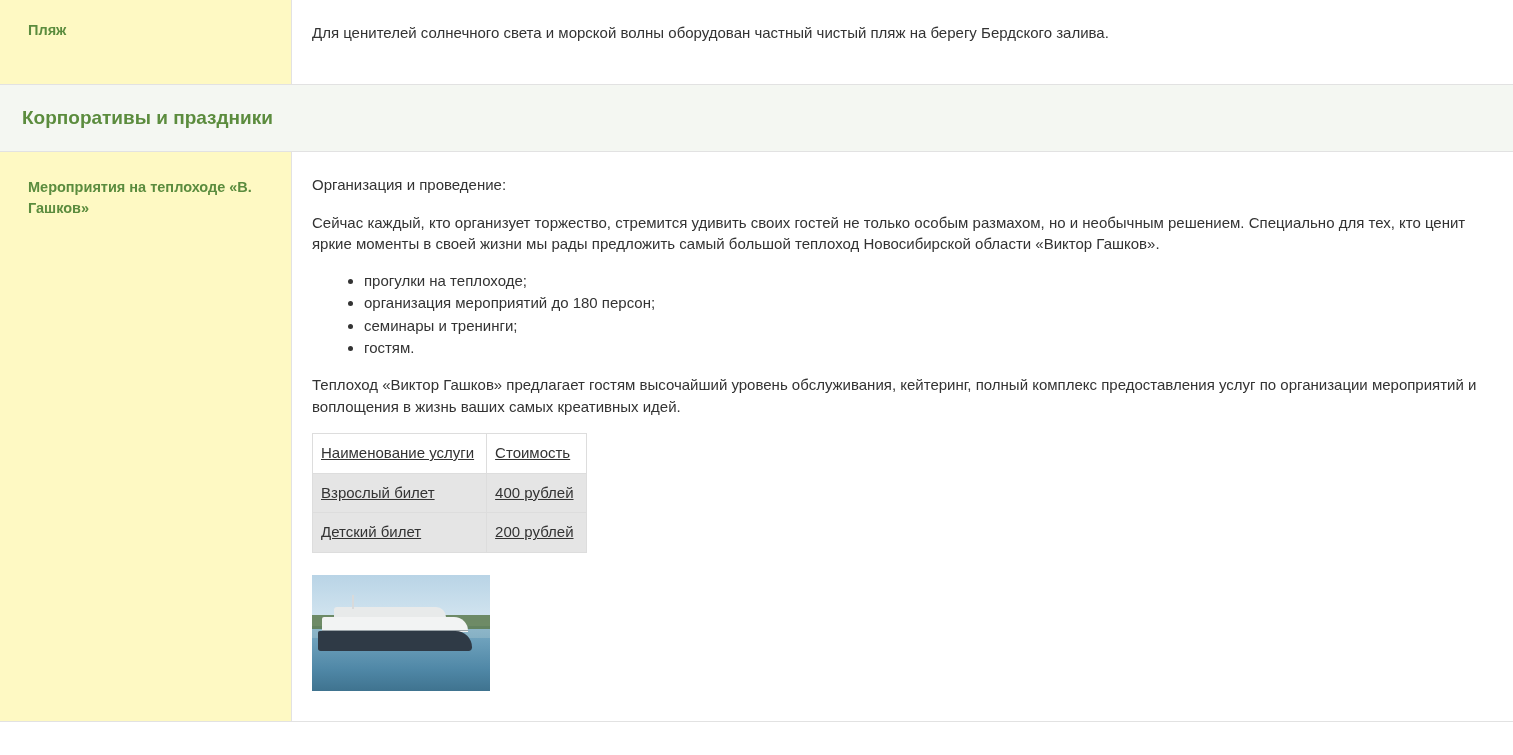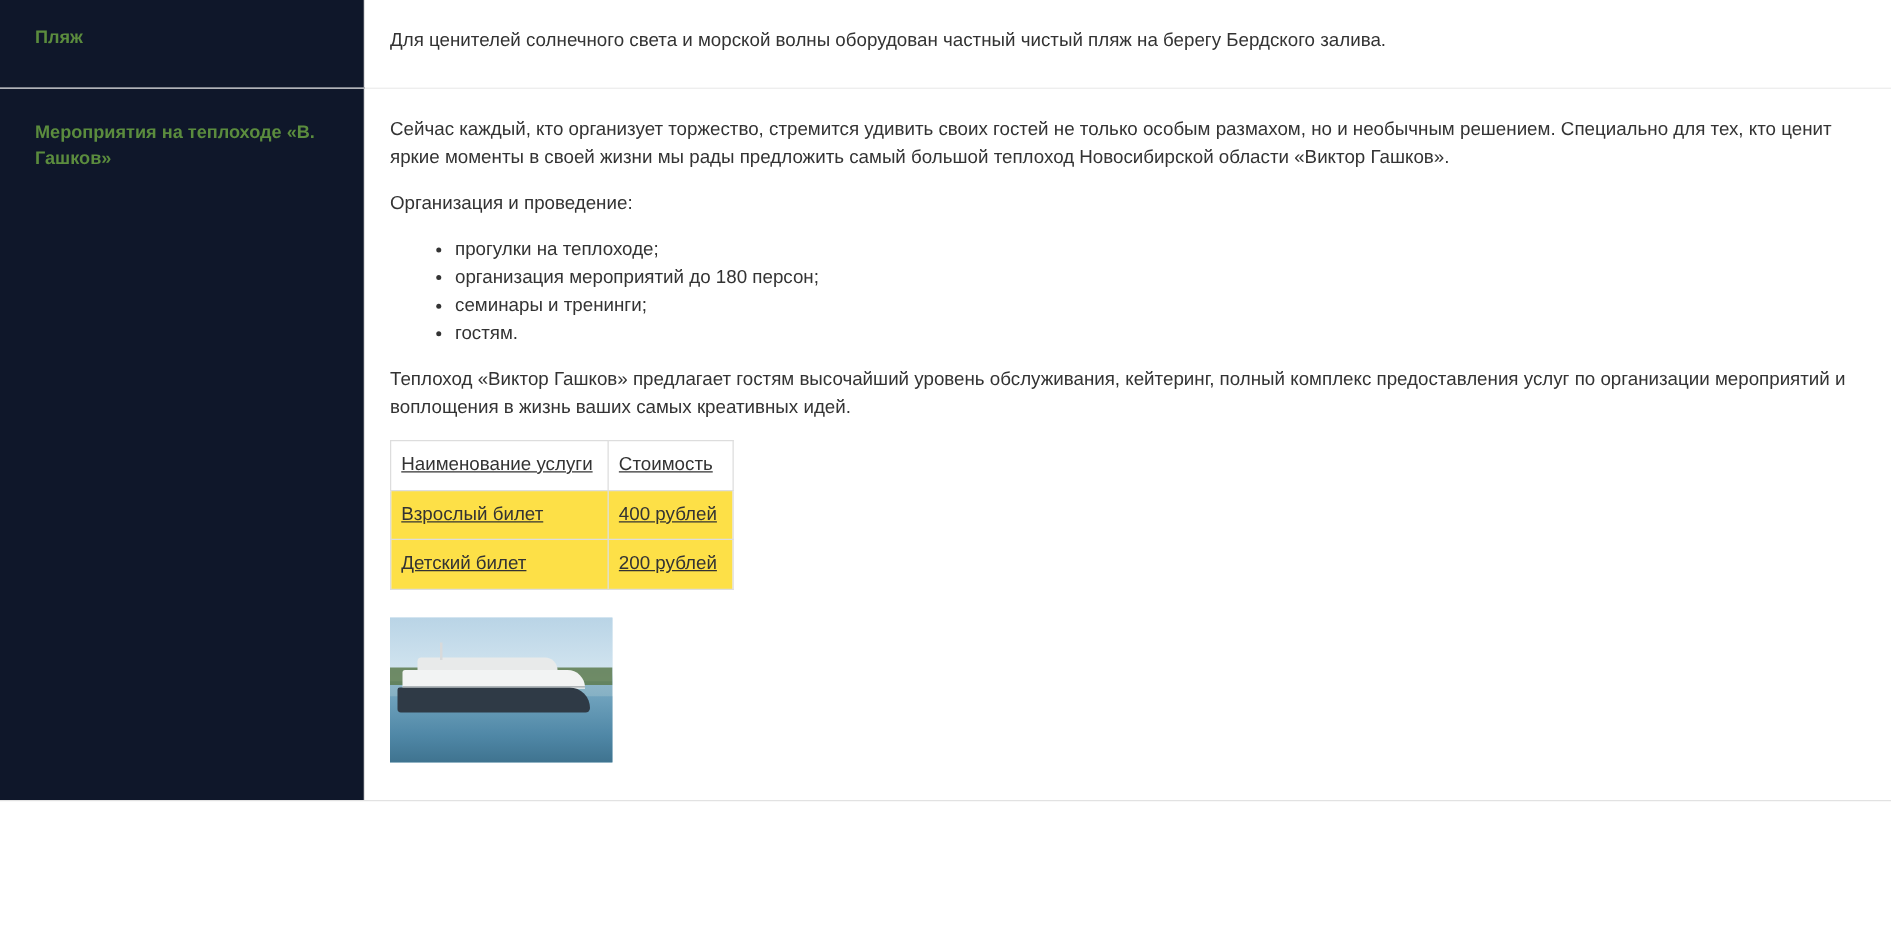--- a/index.html
+++ b/index.html
@@ -27,21 +27,21 @@
     border-bottom: 1px solid #e2e2e2;
     box-sizing: border-box;
   }
 
   .row-label {
     width: 292px;
     min-width: 292px;
     box-sizing: border-box;
     padding: 18px 24px 18px 28px;
     border-right: 1px solid #e2e2e2;
-    background: #0f172a;
+    background: #fef9c3;
     color: #5b8c3e;
     font-size: 14.5px;
     font-weight: bold;
     line-height: 1.45;
   }
 
   .row-content {
     flex: 1;
     box-sizing: border-box;
     padding: 18px 24px 22px 20px;
@@ -71,21 +71,21 @@
     padding-top: 22px;
     padding-bottom: 30px;
   }
 
   p.para {
     margin: 0 0 16px 0;
     line-height: 1.42;
     font-size: 15px;
     color: #333333;
   }
-  p.para:last-child { margin-bottom: 3px; }
+  p.para:last-child { margin-bottom: 17px; }
 
   ul.bullets {
     margin: 0 0 16px 0;
     padding-left: 52px;
     list-style-type: disc;
   }
   ul.bullets li {
     margin: 0 0 1px 0;
     line-height: 1.42;
     font-size: 15px;
@@ -97,21 +97,21 @@
     font-size: 15px;
     text-decoration: underline;
   }
   table.price th,
   table.price td {
     border: 1px solid #dddddd;
     padding: 8px 12px 9px 8px;
     text-align: left;
     font-weight: normal;
     color: #333333;
-    background: #fde047;
+    background: #e5e5e5;
     white-space: nowrap;
   }
   table.price th { background: #ffffff; }
   table.price td.amount { text-align: center; }
 
   .photo {
     width: 178px;
     height: 116px;
     border: 0;
     position: relative;
@@ -187,27 +187,28 @@
 
 <div class="page">
 
   <div class="row row-beach">
     <div class="row-label">Пляж</div>
     <div class="row-content">
       <p class="para">Для ценителей солнечного света и морской волны оборудован частный чистый пляж на берегу Бердского залива.</p>
     </div>
   </div>
 
+  <div class="section-head">Корпоративы и праздники</div>
 
   <div class="row row-cruise">
     <div class="row-label">Мероприятия на теплоходе «В. Гашков»</div>
     <div class="row-content">
 
+      <p class="para">Организация и проведение:</p>
       <p class="para">Сейчас каждый, кто организует торжество, стремится удивить своих гостей не только особым размахом, но и необычным решением. Специально для тех, кто ценит яркие моменты в своей жизни мы рады предложить самый большой теплоход Новосибирской области «Виктор Гашков».</p>
-      <p class="para">Организация и проведение:</p>
 
       <ul class="bullets">
         <li>прогулки на теплоходе;</li>
         <li>организация мероприятий до 180 персон;</li>
         <li>семинары и тренинги;</li>
         <li>гостям.</li>
       </ul>
 
       <p class="para">Теплоход «Виктор Гашков» предлагает гостям высочайший уровень обслуживания, кейтеринг, полный комплекс предоставления услуг по организации мероприятий и воплощения в жизнь ваших самых креативных идей.</p>
 

